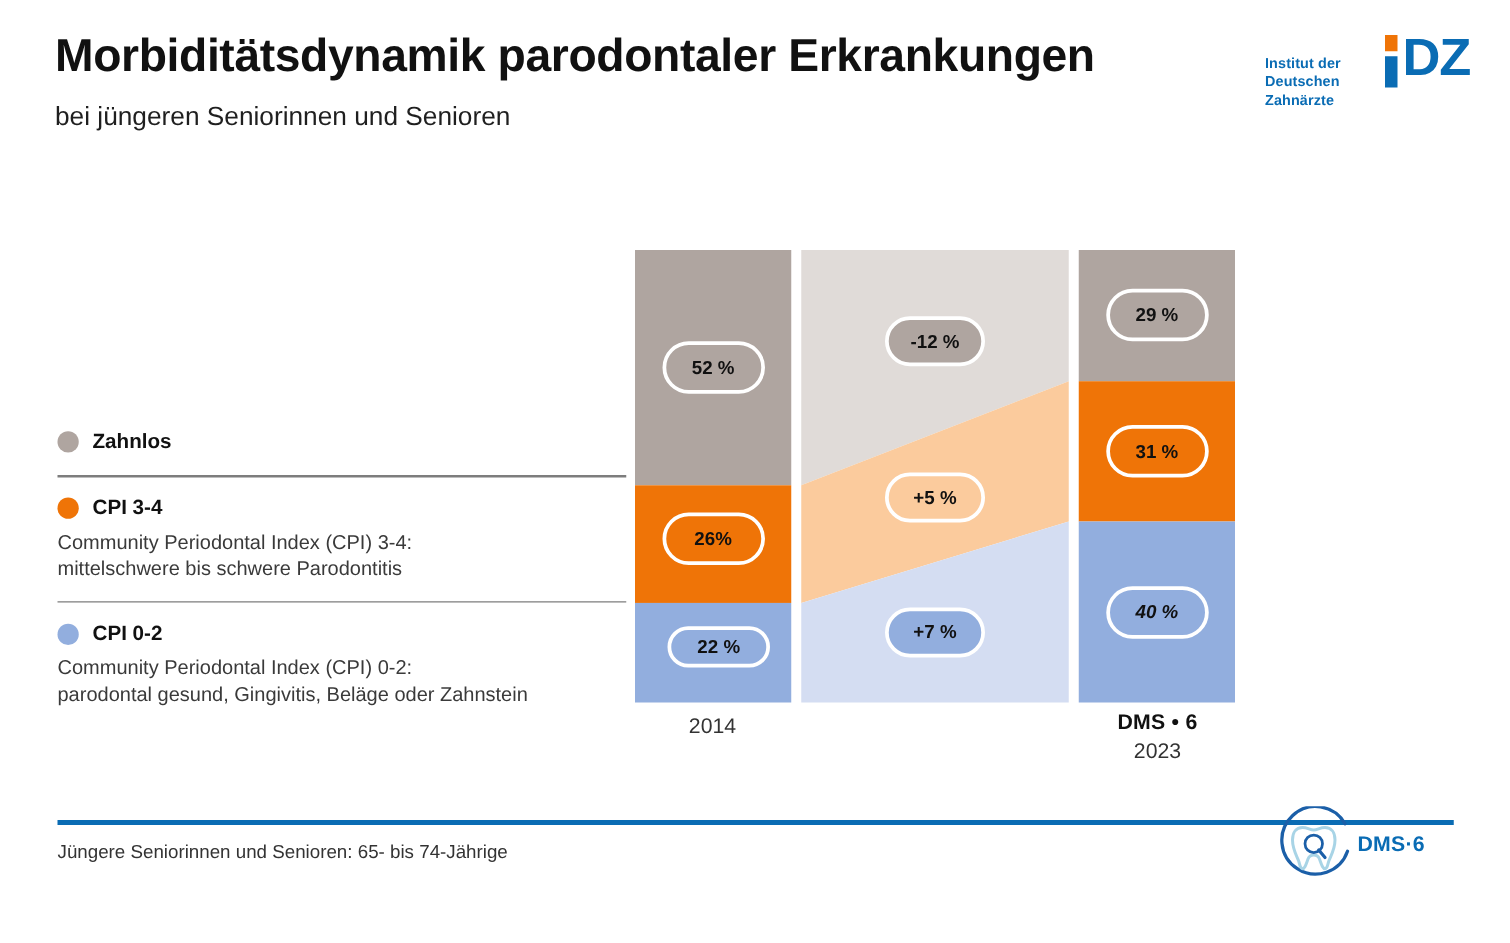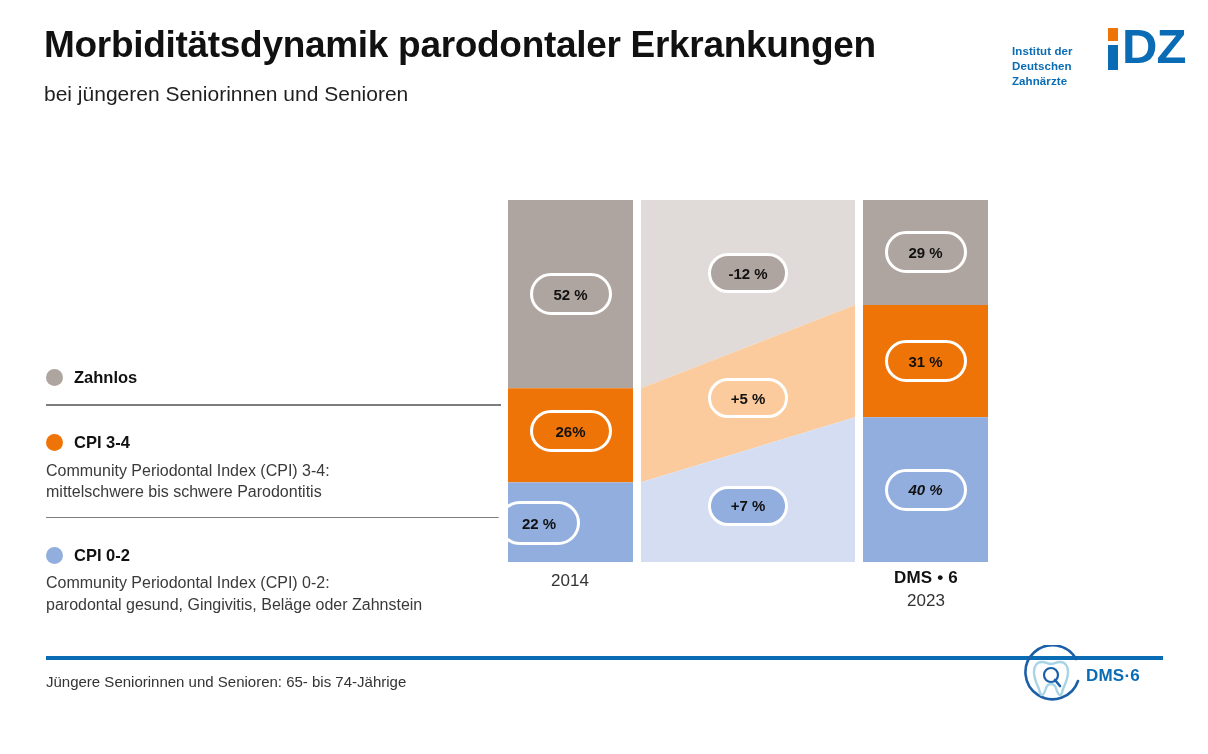--- a/index.html
+++ b/index.html
@@ -75,35 +75,35 @@
     left: 0px;
     top: 19px;
     width: 10px;
     height: 25px;
     background: #0a6cb4;
   }
   #idz-logo .idz-dz {
     position: absolute;
     left: 14px;
     top: -3px;
-    font-size: 49px;
+    font-size: 42px;
     font-weight: bold;
     color: #0a6cb4;
     letter-spacing: -1px;
     line-height: 46px;
   }
 
   
   #legend {
     position: absolute;
     left: 46px;
     top: 340px;
     width: 455px;
   }
-  .legend-block { position: relative; margin-top: 24px; }
+  .legend-block { position: relative; }
   .legend-head {
     display: flex;
     align-items: center;
     gap: 11px;
     height: 26px;
   }
   .legend-dot {
     width: 17px;
     height: 17px;
     border-radius: 50%;
@@ -262,21 +262,21 @@
       <rect x="508" y="482.36" width="125" height="79.64" fill="#92aede"></rect>
       <rect x="863" y="200" width="125" height="104.97999999999999" fill="#afa5a0"></rect>
       <rect x="863" y="304.98" width="125" height="112.22" fill="#ef7407"></rect>
       <rect x="863" y="417.2" width="125" height="144.8" fill="#92aede"></rect>
     </g>
 </svg>
 
 <div id="pill-layer">
     <div class="pill" style="left: 529.5px; top: 273.12px; width: 82px; height: 42px; background: transparent;">52 %</div>
     <div class="pill" style="left: 529.5px; top: 410px; width: 82px; height: 42px; background: transparent;">26%</div>
-    <div class="pill" style="left: 498px; top: 501.18px; width: 82px; height: 44px; background: transparent;">22 %</div>
+    <div class="pill" style="left: 534px; top: 501.18px; width: 82px; height: 33px; background: transparent;">22 %</div>
     <div class="pill" style="left: 884.5px; top: 231.49px; width: 82px; height: 42px; background: transparent;">29 %</div>
     <div class="pill" style="left: 884.5px; top: 340.09px; width: 82px; height: 42px; background: transparent;">31 %</div>
     <div class="pill" style="left: 884.5px; top: 468.6px; width: 82px; height: 42px; background: transparent; font-style: italic;">40 %</div>
     <div class="pill" style="left: 708px; top: 253.305px; width: 80px; height: 40px; background: rgb(175, 165, 160); text-align: center;">-12 %</div>
     <div class="pill" style="left: 708px; top: 378.195px; width: 80px; height: 40px; background: rgb(251, 203, 157);">+5 %</div>
     <div class="pill" style="left: 708px; top: 485.89px; width: 80px; height: 40px; background: rgb(146, 174, 222);">+7 %</div>
   </div>
 
 <div class="axis-label" id="axis-left" style="left:470px; top:568px;">
   <div class="axis-year">2014</div>

